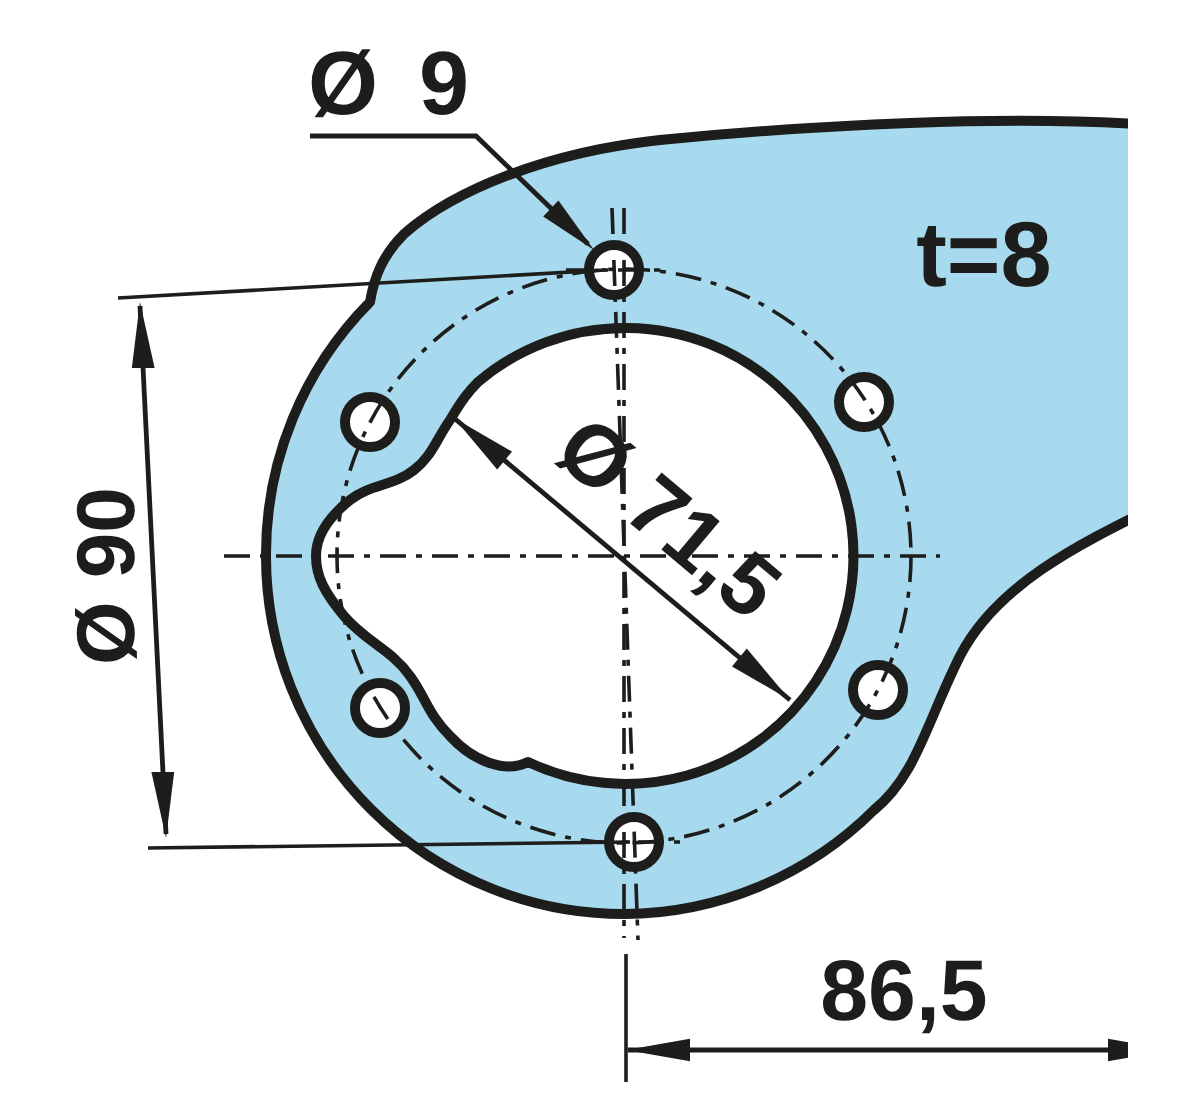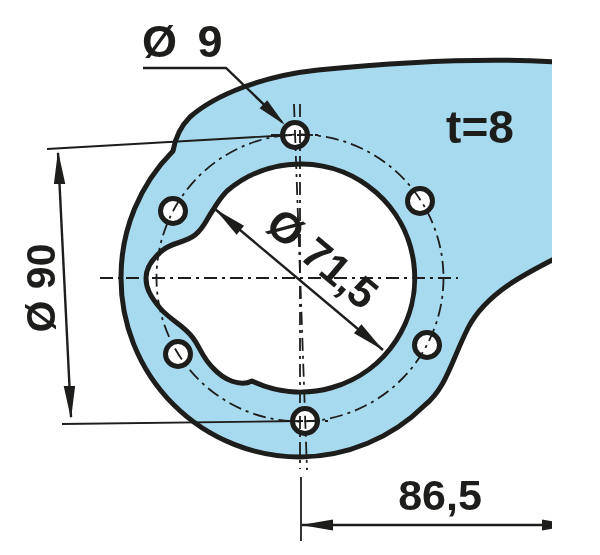--- a/index.html
+++ b/index.html
@@ -1,17 +1,17 @@
 <!DOCTYPE html>
 <html style="--part-fill: #a7daee; --line: #1d1d1b; --background: #ffffff;"><head>
 <meta charset="utf-8">
 <style>
   html,body{margin:0;padding:0;background:#ffffff;}
   .canvas{position:relative;width:552px;height:555px;background:var(--background,#fff);overflow:hidden;
-          font-family:"Liberation Sans",sans-serif;}
+          font-family:"Liberation Sans",sans-serif;padding-left:12px;}
   svg{display:block;}
   .part    {fill:var(--part-fill,#a7daee);stroke:var(--line,#1d1d1b);stroke-width:5;fill-rule:evenodd;
             stroke-linejoin:round;}
   .cline   {stroke:var(--line,#1d1d1b);stroke-width:1.8;fill:none;stroke-dasharray:13 5 3 5;}
   .extline {stroke:var(--line,#1d1d1b);stroke-width:1.8;fill:none;}
   .dimline {stroke:var(--line,#1d1d1b);stroke-width:2.4;fill:none;}
   .arrow   {fill:var(--line,#1d1d1b);stroke:none;}
   .dimtext {font-family:"Liberation Sans",sans-serif;font-weight:700;font-size:43px;
             fill:var(--line,#1d1d1b);}
   .t-dia9  {font-size:45px;letter-spacing:4px;}

